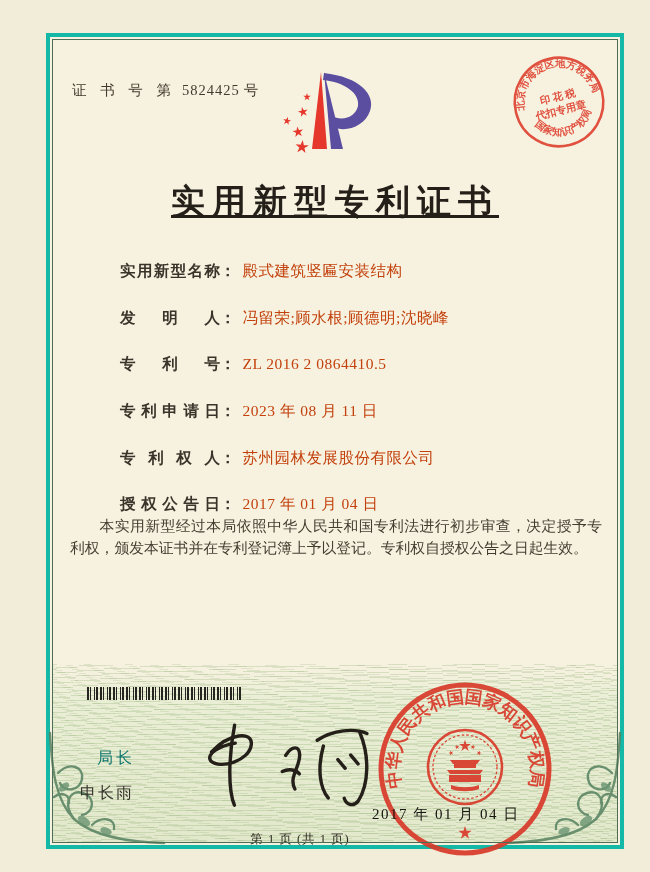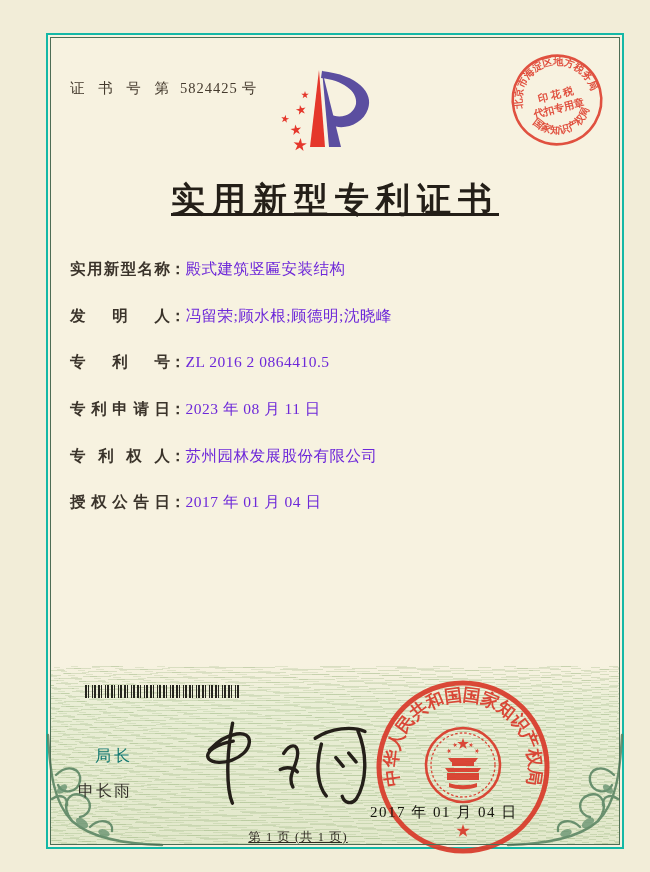--- a/index.html
+++ b/index.html
@@ -1,20 +1,20 @@
 <!DOCTYPE html>
 <html><head>
 <meta charset="utf-8">
 <style>
   * { margin:0; padding:0; box-sizing:border-box; }
   body { background:#d8d2bd; font-family:"Liberation Serif","DejaVu Serif",serif; }
   .page { position:relative; width:650px; height:872px; background:#f2edd8; overflow:hidden; }
 
   .frame { position:absolute; left:46px; top:33px; width:578px; height:816px;
-           border:2px solid #14b8a6; background:#f7f2e0; }
+           border:4px solid #14b8a6; background:#f7f2e0; }
   .frame-inner { position:absolute; inset:2px; border:1px solid #4d6d55; pointer-events:none; z-index:6; }
 
   .guilloche { position:absolute; left:3px; right:3px; bottom:3px; height:178px; z-index:0;
     background:
       repeating-radial-gradient(120% 90% at 30% 330%, rgba(110,150,80,.22) 0 1.4px, rgba(0,0,0,0) 1.4px 7px),
       repeating-radial-gradient(140% 100% at 75% -240%, rgba(110,150,80,.16) 0 1.4px, rgba(0,0,0,0) 1.4px 8px),
       linear-gradient(180deg, rgba(231,236,211,0) 0, #e9eed5 22%, #e2e8cb 100%);
   }
 
   .cert-no { position:absolute; left:22px; top:44px; font-size:14.5px; color:#443a2d; z-index:2; }
@@ -25,23 +25,23 @@
 
   .tax-stamp { position:absolute; left:450px; top:6px; width:118px; height:118px;
                transform:rotate(-14deg); opacity:.93; z-index:4; }
 
   .title { position:absolute; left:0; right:0; top:142px; text-align:center;
            font-size:34px; font-weight:600; letter-spacing:7px; color:#241f18; z-index:2;text-decoration:underline; }
 
   .field { position:absolute; left:22px; right:16px; z-index:2; white-space:nowrap; }
   .fr1{top:224px} .fr2{top:271px} .fr3{top:317px} .fr4{top:364px} .fr5{top:411px} .fr6{top:457px}
   .lbl { display:inline-block; width:100px; text-align:justify; text-align-last:justify;
-         font-size:15.5px; font-weight:600; color:#3a332a; vertical-align:top; }
+         font-size:15.5px; font-weight:600; color:#3a332a; vertical-align:top;margin-left:48px; }
   .colon { font-size:15.5px; font-weight:600; color:#3a332a; }
-  .val { font-size:15.5px; color:#6d28d9; letter-spacing:.5px; }
+  .val { font-size:15.5px; color:#c2410c; margin-left:7px; letter-spacing:.5px; }
 
   .body-text { position:absolute; left:20px; right:18px; top:478px; z-index:2;
                font-size:14.8px; line-height:22.4px; text-align:justify; color:#453c30; }
   .body-text p { text-indent:2em; }
 
   .barcode { position:absolute; left:37px; top:650px; width:156px; height:13px; z-index:2;
     background:repeating-linear-gradient(90deg,#26251f 0 2px,transparent 2px 3px,#26251f 3px 4px,
       transparent 4px 7px,#26251f 7px 8px,transparent 8px 9px,#26251f 9px 11px,transparent 11px 13px); }
 
   .signoff-title { position:absolute; left:47px; top:711px; font-size:16px; letter-spacing:3px; color:#0f766e; z-index:2; }
@@ -50,21 +50,21 @@
   .signature { position:absolute; left:146px; top:672px; z-index:3; }
 
   .seal { position:absolute; left:327px; top:644px; z-index:3; }
   .seal-date { position:absolute; left:322px; top:768px; font-size:15px; letter-spacing:1.5px;
                color:#16150f; z-index:5; }
 
   .ornament-left  { position:absolute; left:-10px; bottom:-8px; z-index:1; }
   .ornament-right { position:absolute; right:-10px; bottom:-8px; transform:scaleX(-1); z-index:1; }
 
   .footer { position:absolute; left:250px; top:794px; transform:translateX(-50%);
-            font-size:12.5px; color:#2e2a21; letter-spacing:1px; z-index:2; white-space:nowrap;text-decoration:underline; }
+            font-size:12.5px; color:#2e2a21; letter-spacing:1px; z-index:2; white-space:nowrap; }
 </style>
 </head>
 <body>
 
 <div class="page">
   <div class="frame">
     <div class="guilloche"></div>
     <div class="frame-inner"></div>
 
     <div class="cert-no">
@@ -120,20 +120,21 @@
       <span class="lbl">专利申请日</span><span class="colon">：</span><span class="val">2023 年 08 月 11 日</span>
     </div>
     <div class="field fr5">
       <span class="lbl">专利权人</span><span class="colon">：</span><span class="val">苏州园林发展股份有限公司</span>
     </div>
     <div class="field fr6">
       <span class="lbl">授权公告日</span><span class="colon">：</span><span class="val">2017 年 01 月 04 日</span>
     </div>
 
     <div class="body-text">
+      <p>本实用新型经过本局依照中华人民共和国专利法进行初步审查，决定授予专利权，颁发本证书并在专利登记簿上予以登记。专利权自授权公告之日起生效。</p>
     </div>
 
     <div class="barcode"></div>
 
     <div class="signoff-title">局长</div>
     <div class="signoff-name">申长雨</div>
 
     <div class="signature">
       <svg width="200" height="110" viewBox="0 0 200 110">
         <g fill="none" stroke="#241f19" stroke-width="3.4" stroke-linecap="round" transform="rotate(-2 100 55)">

